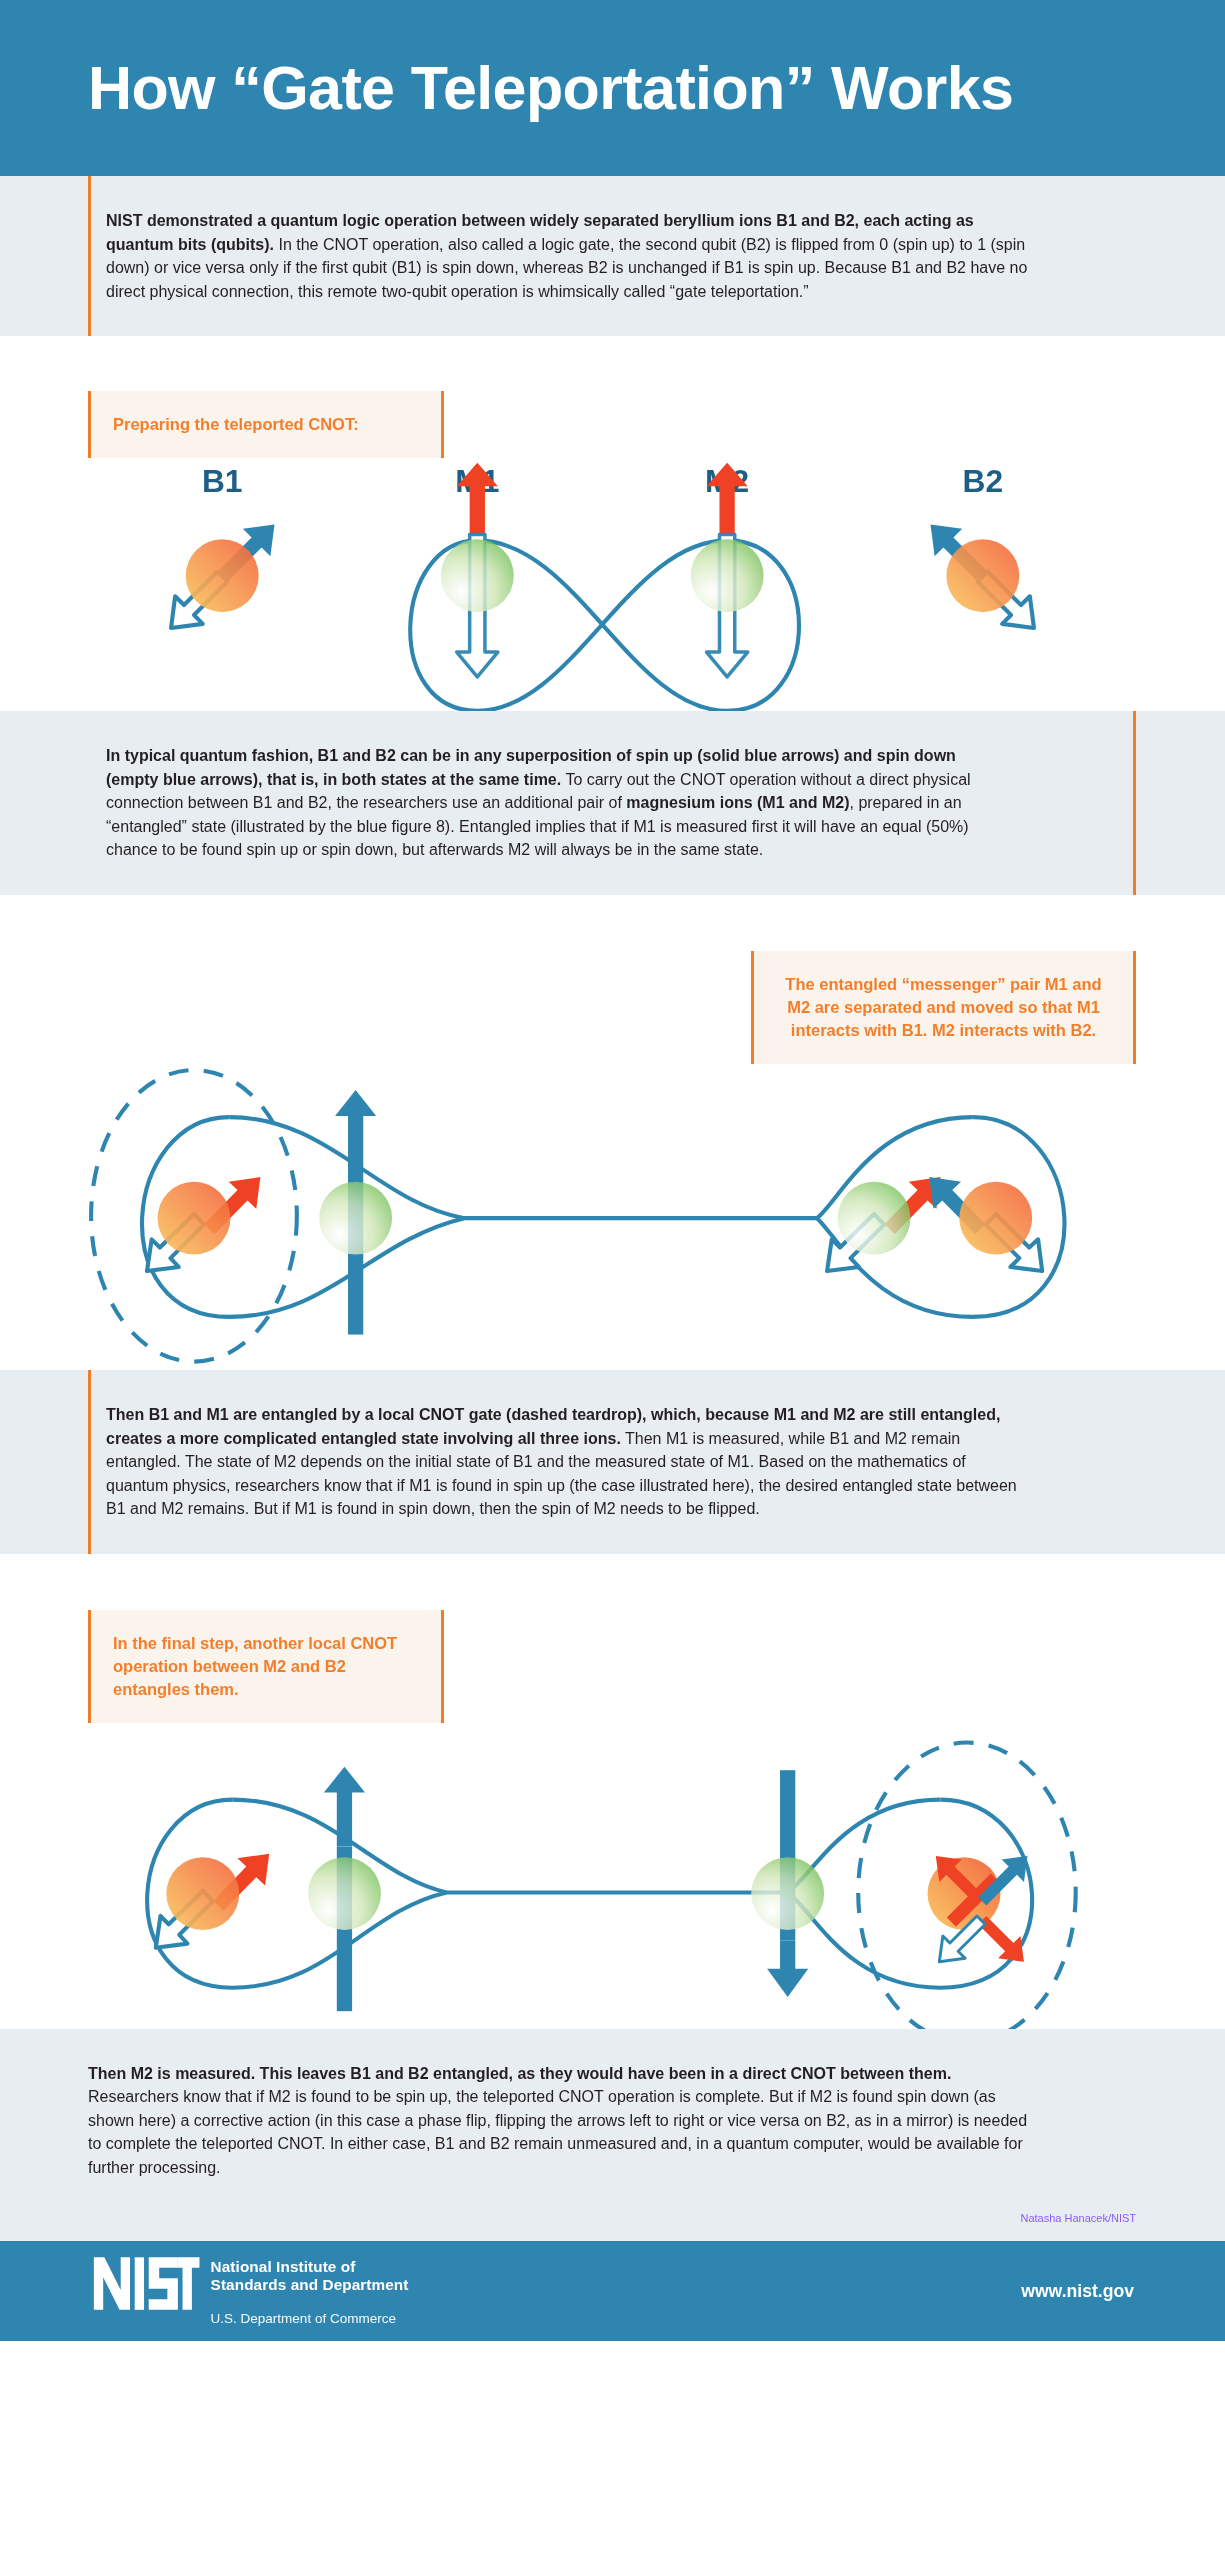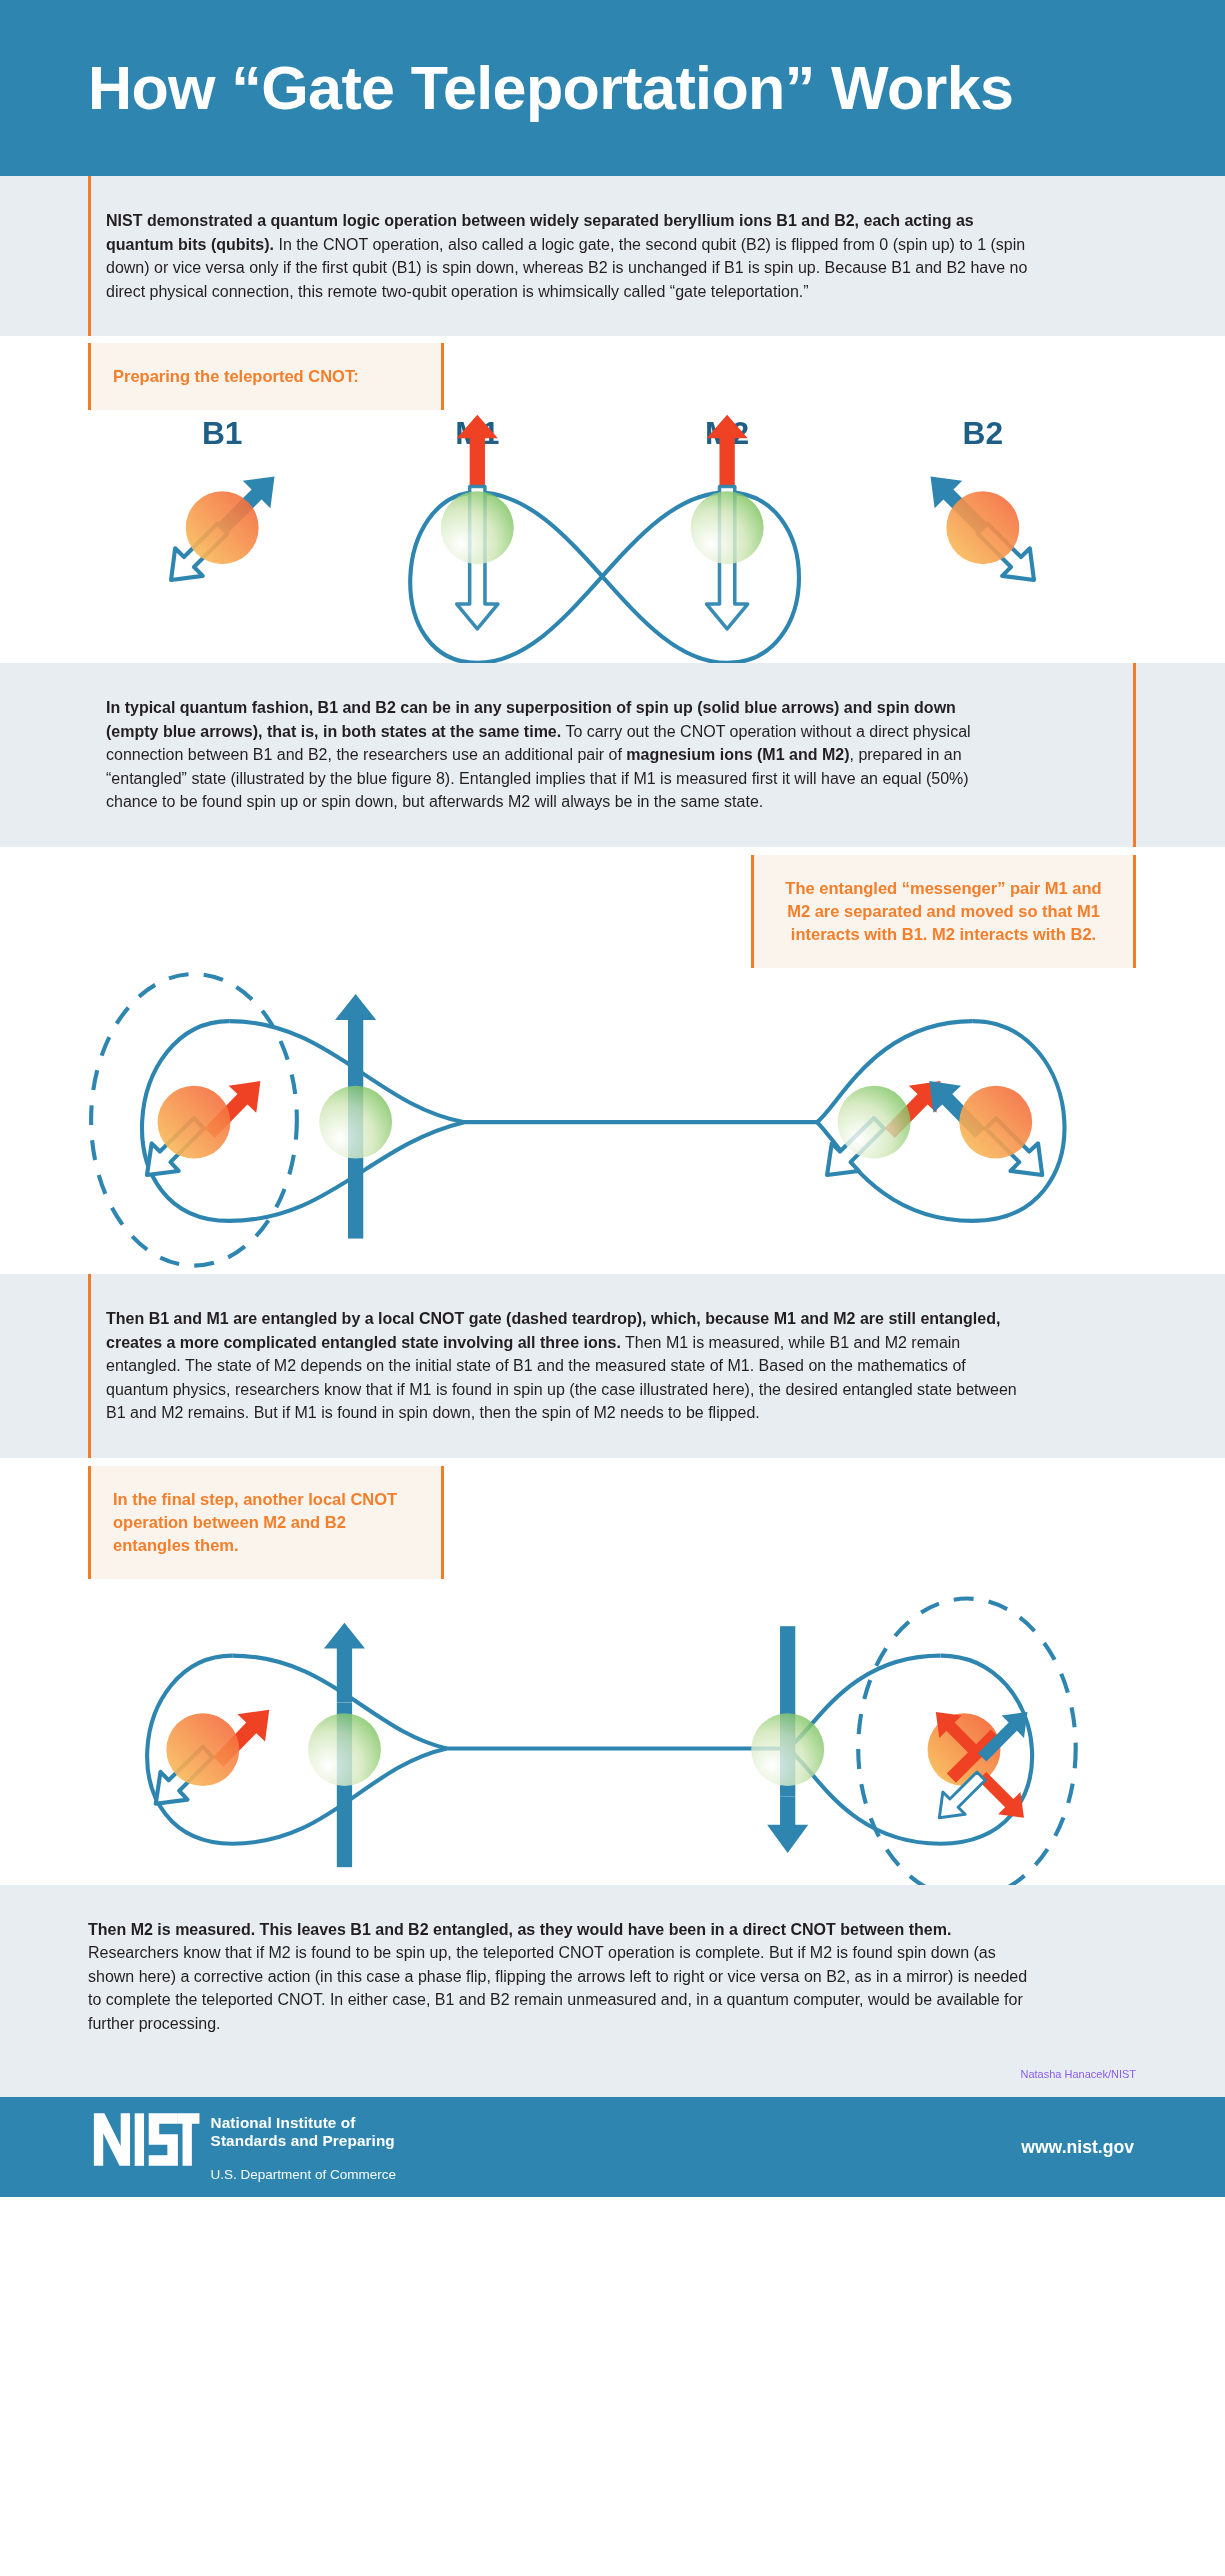--- a/index.html
+++ b/index.html
@@ -52,21 +52,21 @@
 
   
   .callout {
     background:#faf4ed;
     position:relative;
     color:#f47e2a;
     font-weight:700;
     font-size:16.5px;
     line-height:1.38;
   }
-  .callout .ctext { padding:22.3px 25px 22.3px 25px; }
+  .callout .ctext { padding:22.3px 25px 22.3px 25px;margin-top:48px; }
   .callout::before {
     content:""; position:absolute; left:0; top:0; bottom:0;
     width:2.9px; background:#f07e26;
   }
   .callout::after {
     content:""; position:absolute; right:0; top:0; bottom:0;
     width:2.9px; background:#f07e26;
   }
   .callout-wrap-left { margin:0 0 0 88px; width:356px; }
   .callout-wrap-right { margin:0 89px 0 auto; width:385px; text-align:center; }
@@ -368,21 +368,21 @@
 
           <rect x="74" y="4" width="16" height="90" fill="#ffffff"></rect>
 
           <path d="M98,4 L148,4 L148,22 L116,22 L116,40 L148,40 L148,94 L98,94 L98,76 L130,76 L130,58 L98,58 Z" fill="#ffffff"></path>
 
           <path d="M148,4 L185,4 L185,22 L172,22 L172,94 L156,94 L156,22 L148,22 Z" fill="#ffffff"></path>
         </svg>
       </div>
       <div class="logo-text">
         <div class="l1">National Institute of</div>
-        <div class="l2">Standards and Preparing</div>
+        <div class="l2">Standards and Department</div>
         <div class="l3">U.S. Department of Commerce</div>
       </div>
     </div>
     <div class="footer-url">www.nist.gov</div>
   </div>
 
 </div>
 
 
 </body></html>

